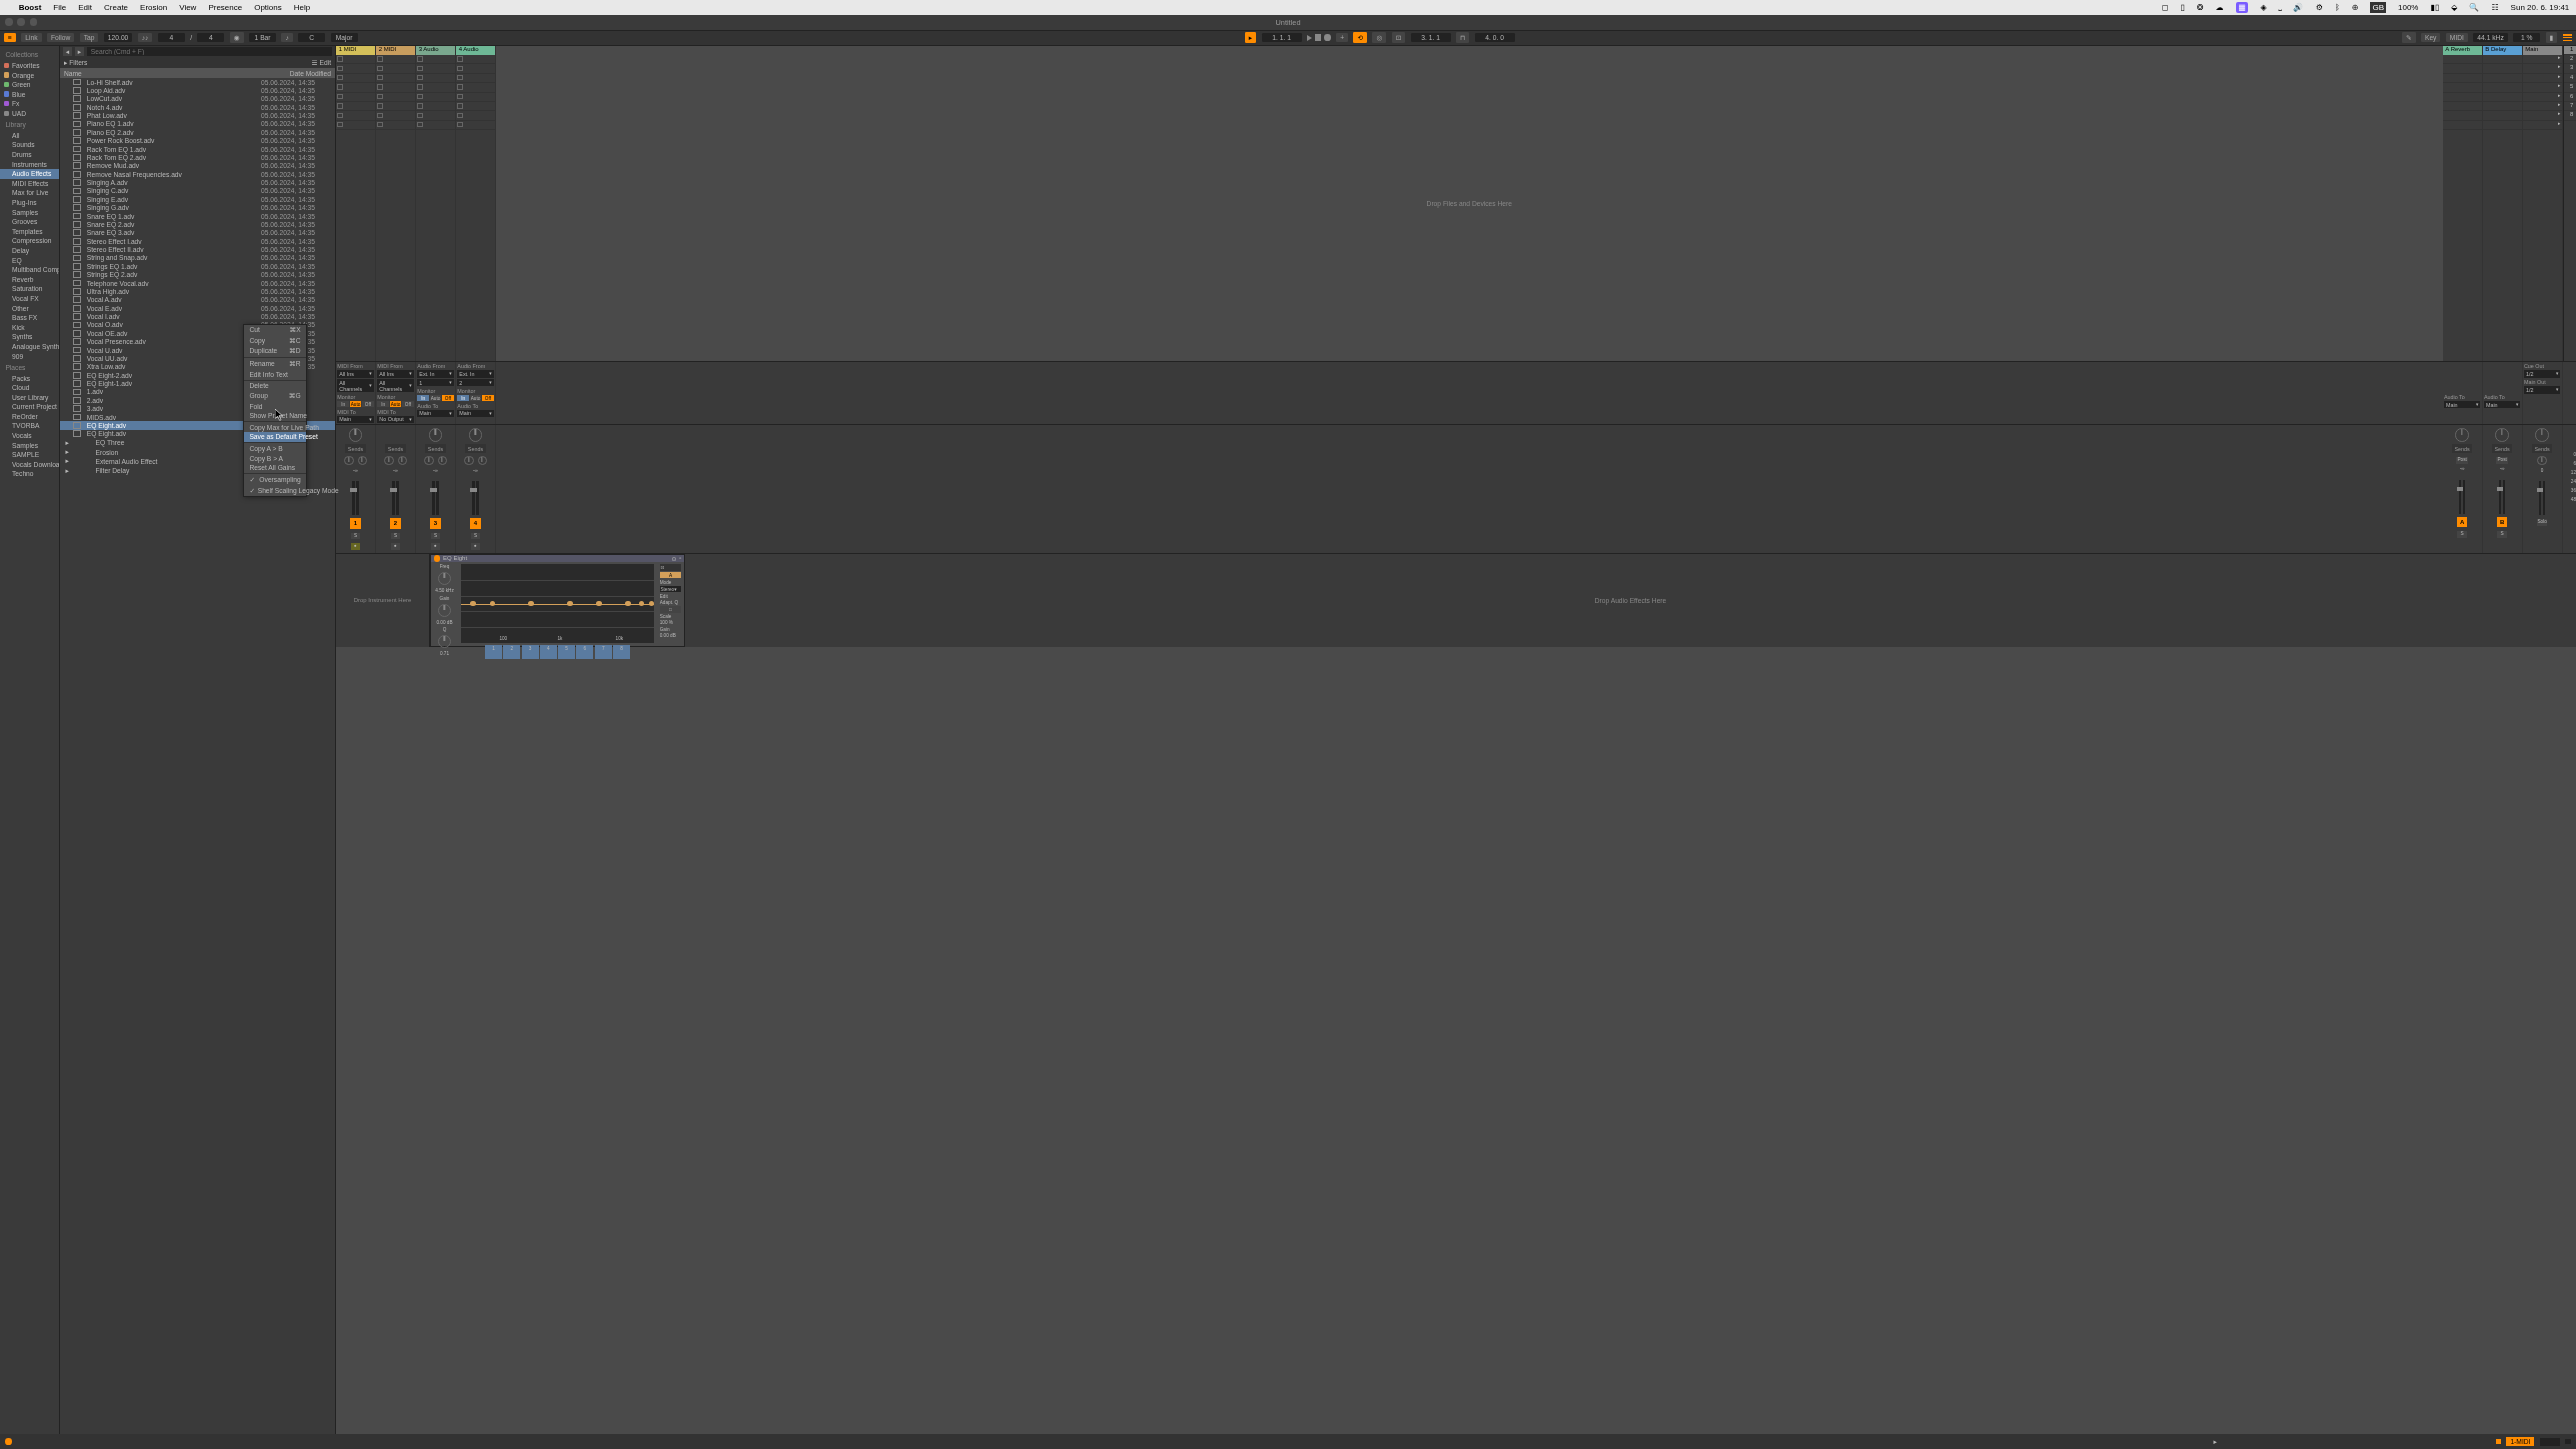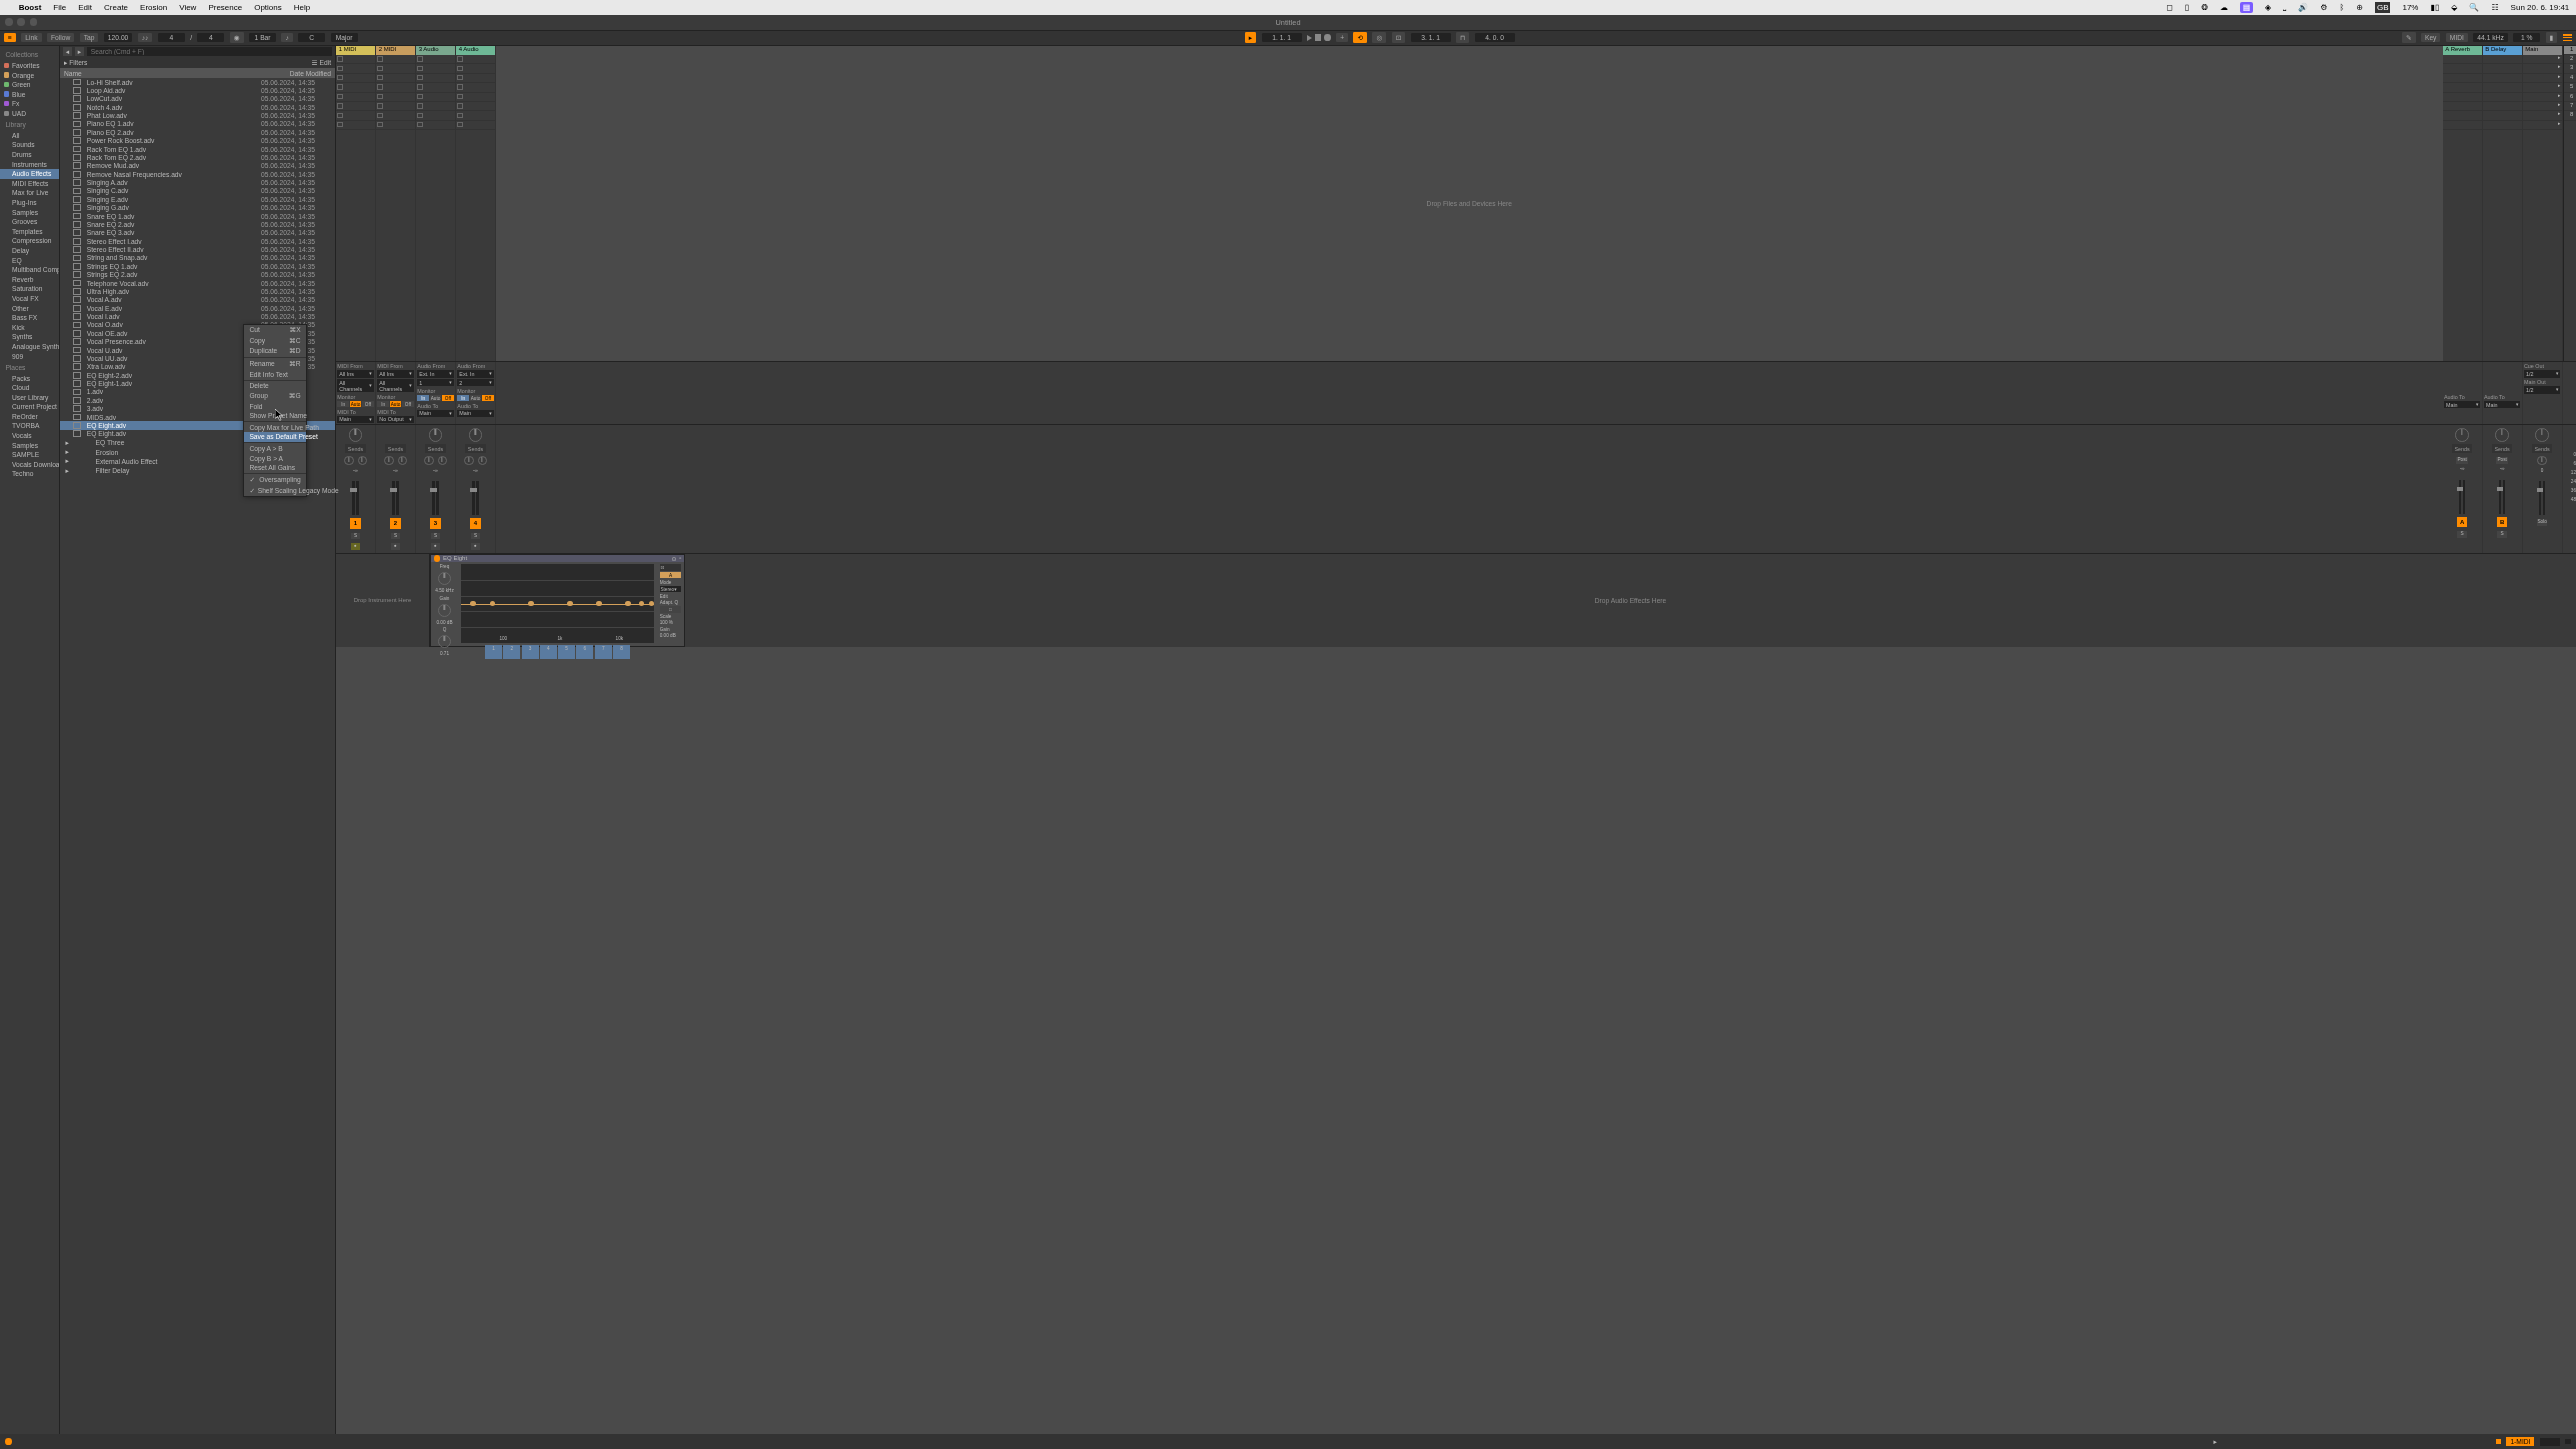--- a/index.html
+++ b/index.html
@@ -142,21 +142,21 @@
     <span>❂</span>
     <span>☁</span>
     <span style="background:#7a5cff;color:#fff;padding:0.7px 2.7px;border-radius:2px;">▦</span>
     <span>◈</span>
     <span>⎵</span>
     <span>🔊</span>
     <span>⚙</span>
     <span>ᛒ</span>
     <span>⊕</span>
     <span style="background:#333;color:#fff;padding:0.7px 2px;">GB</span>
-    <span>17%</span>
+    <span>100%</span>
     <span>▮▯</span>
     <span>⬙</span>
     <span>🔍</span>
     <span>☷</span>
     <span>Sun 20. 6. 19:41</span>
   </div>
 </div>
 
 <div class="titlebar">
   <div class="traffic">

